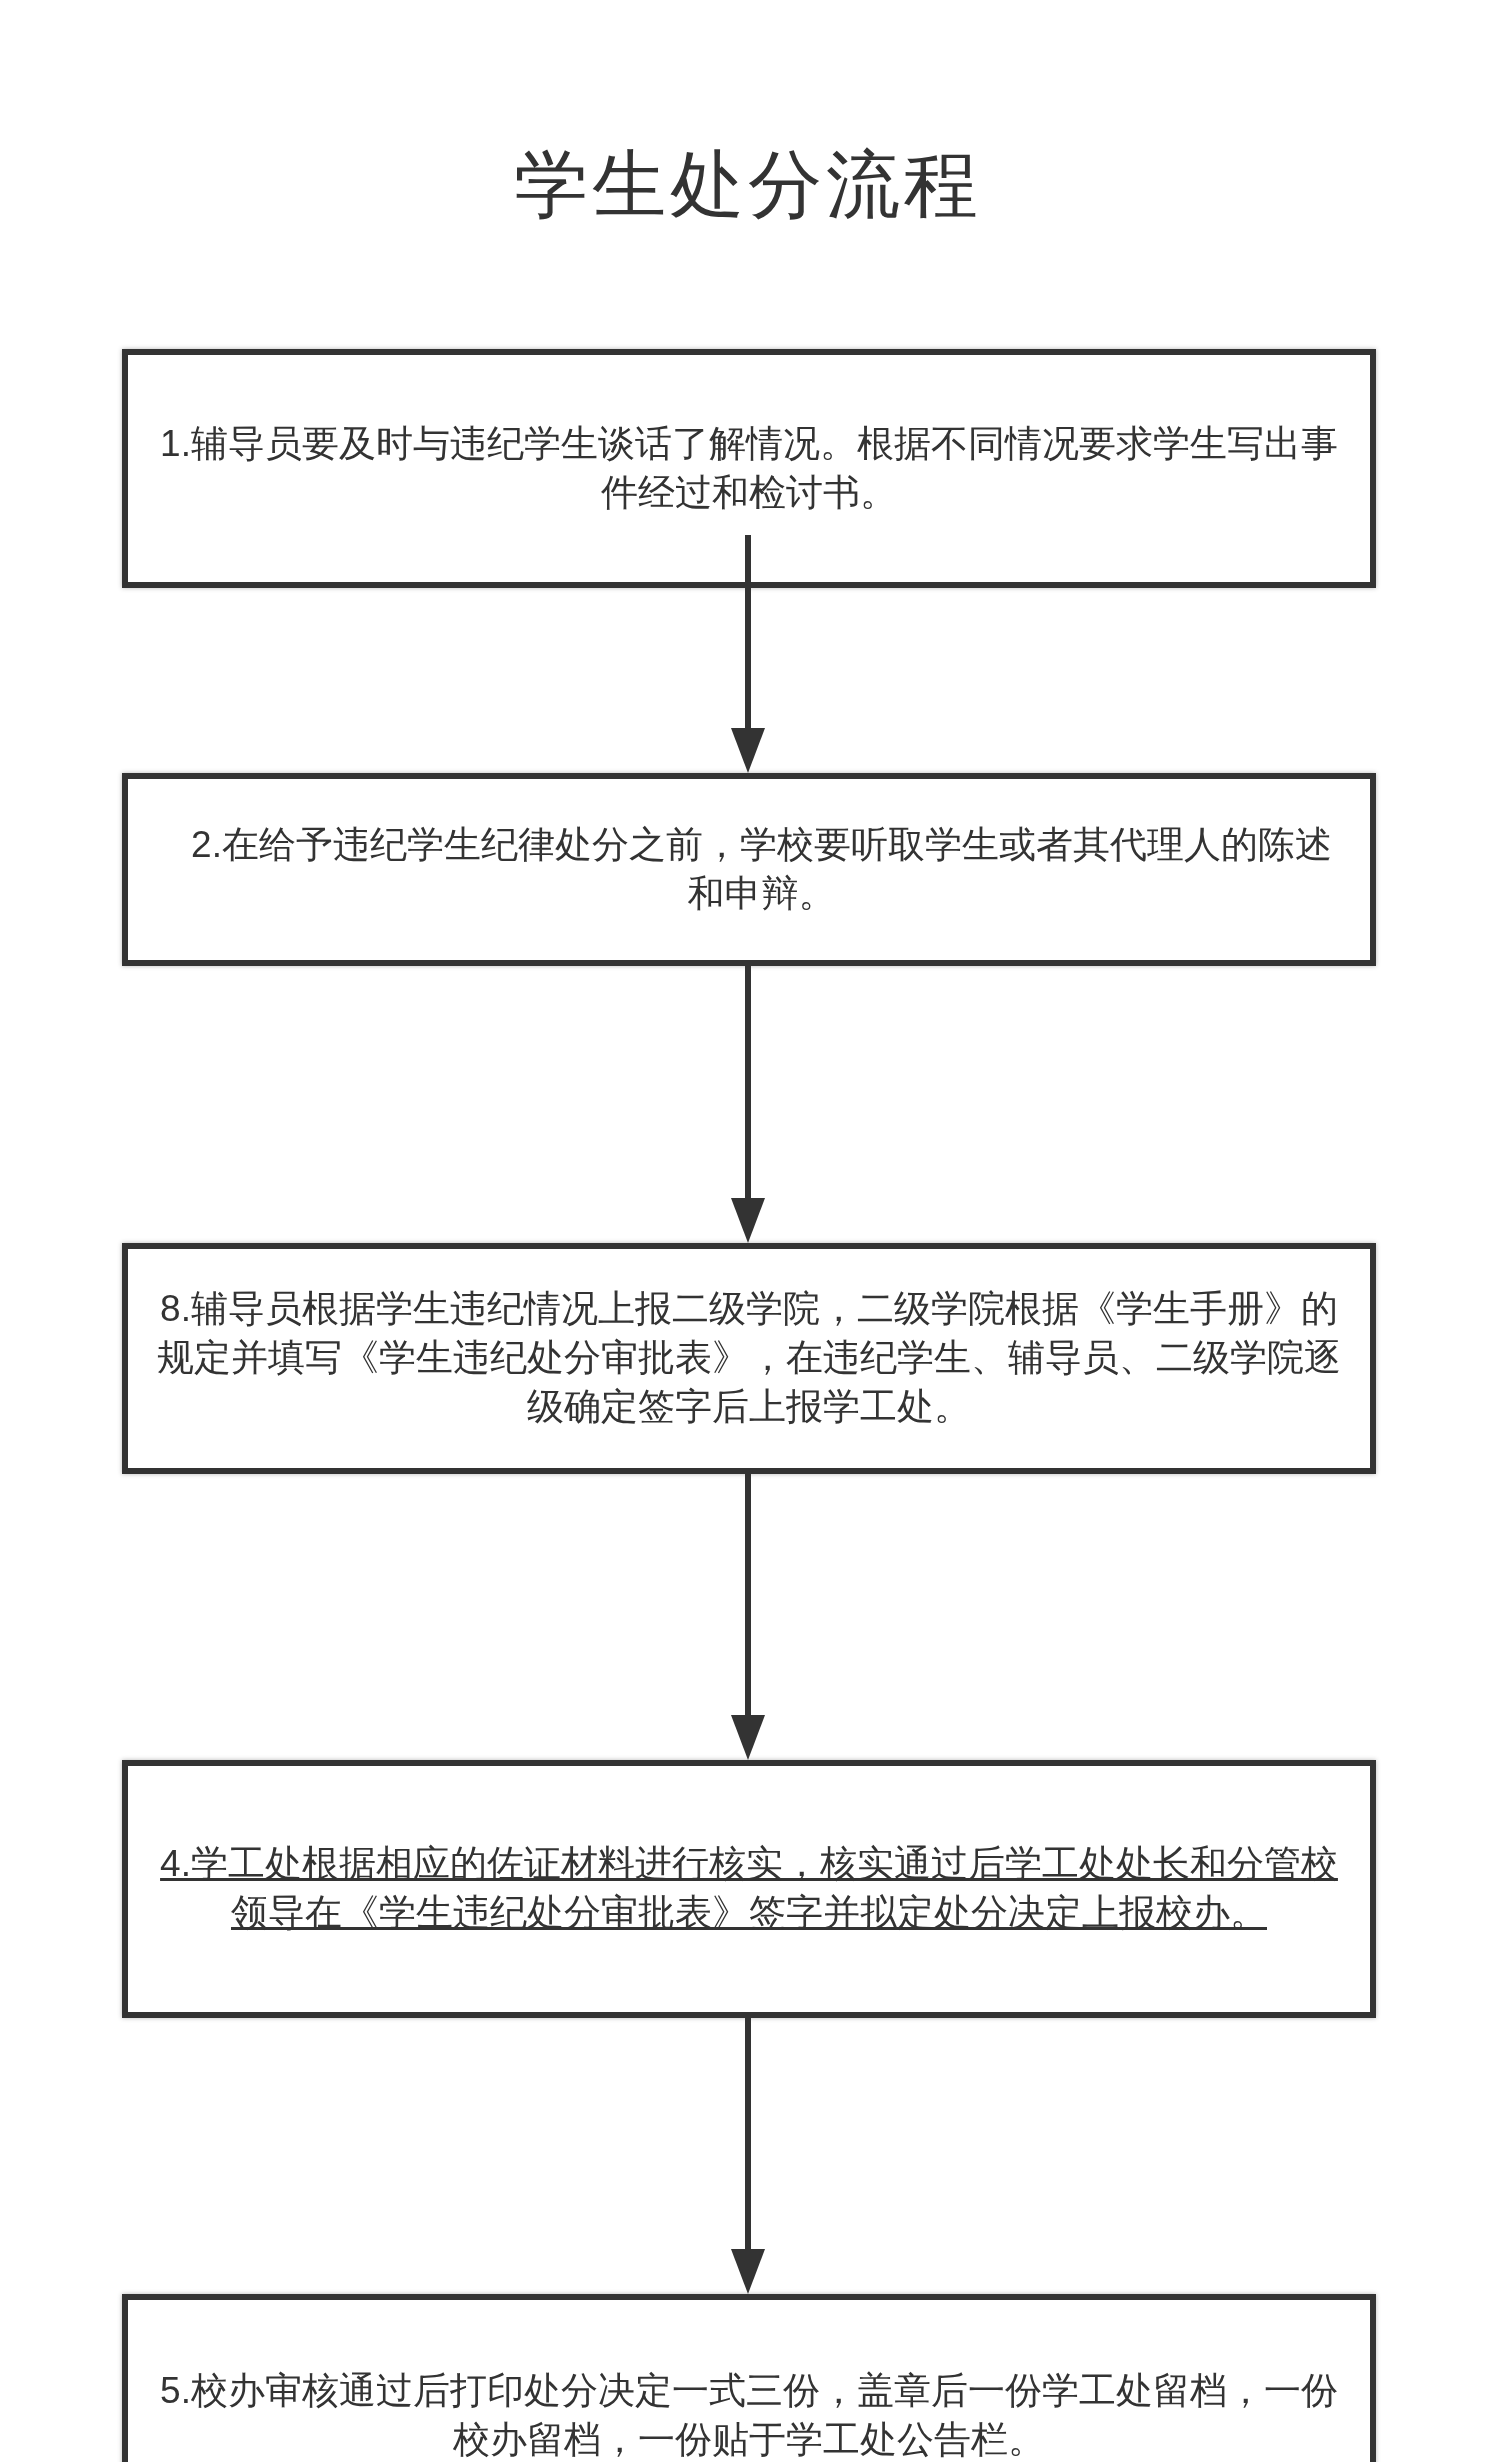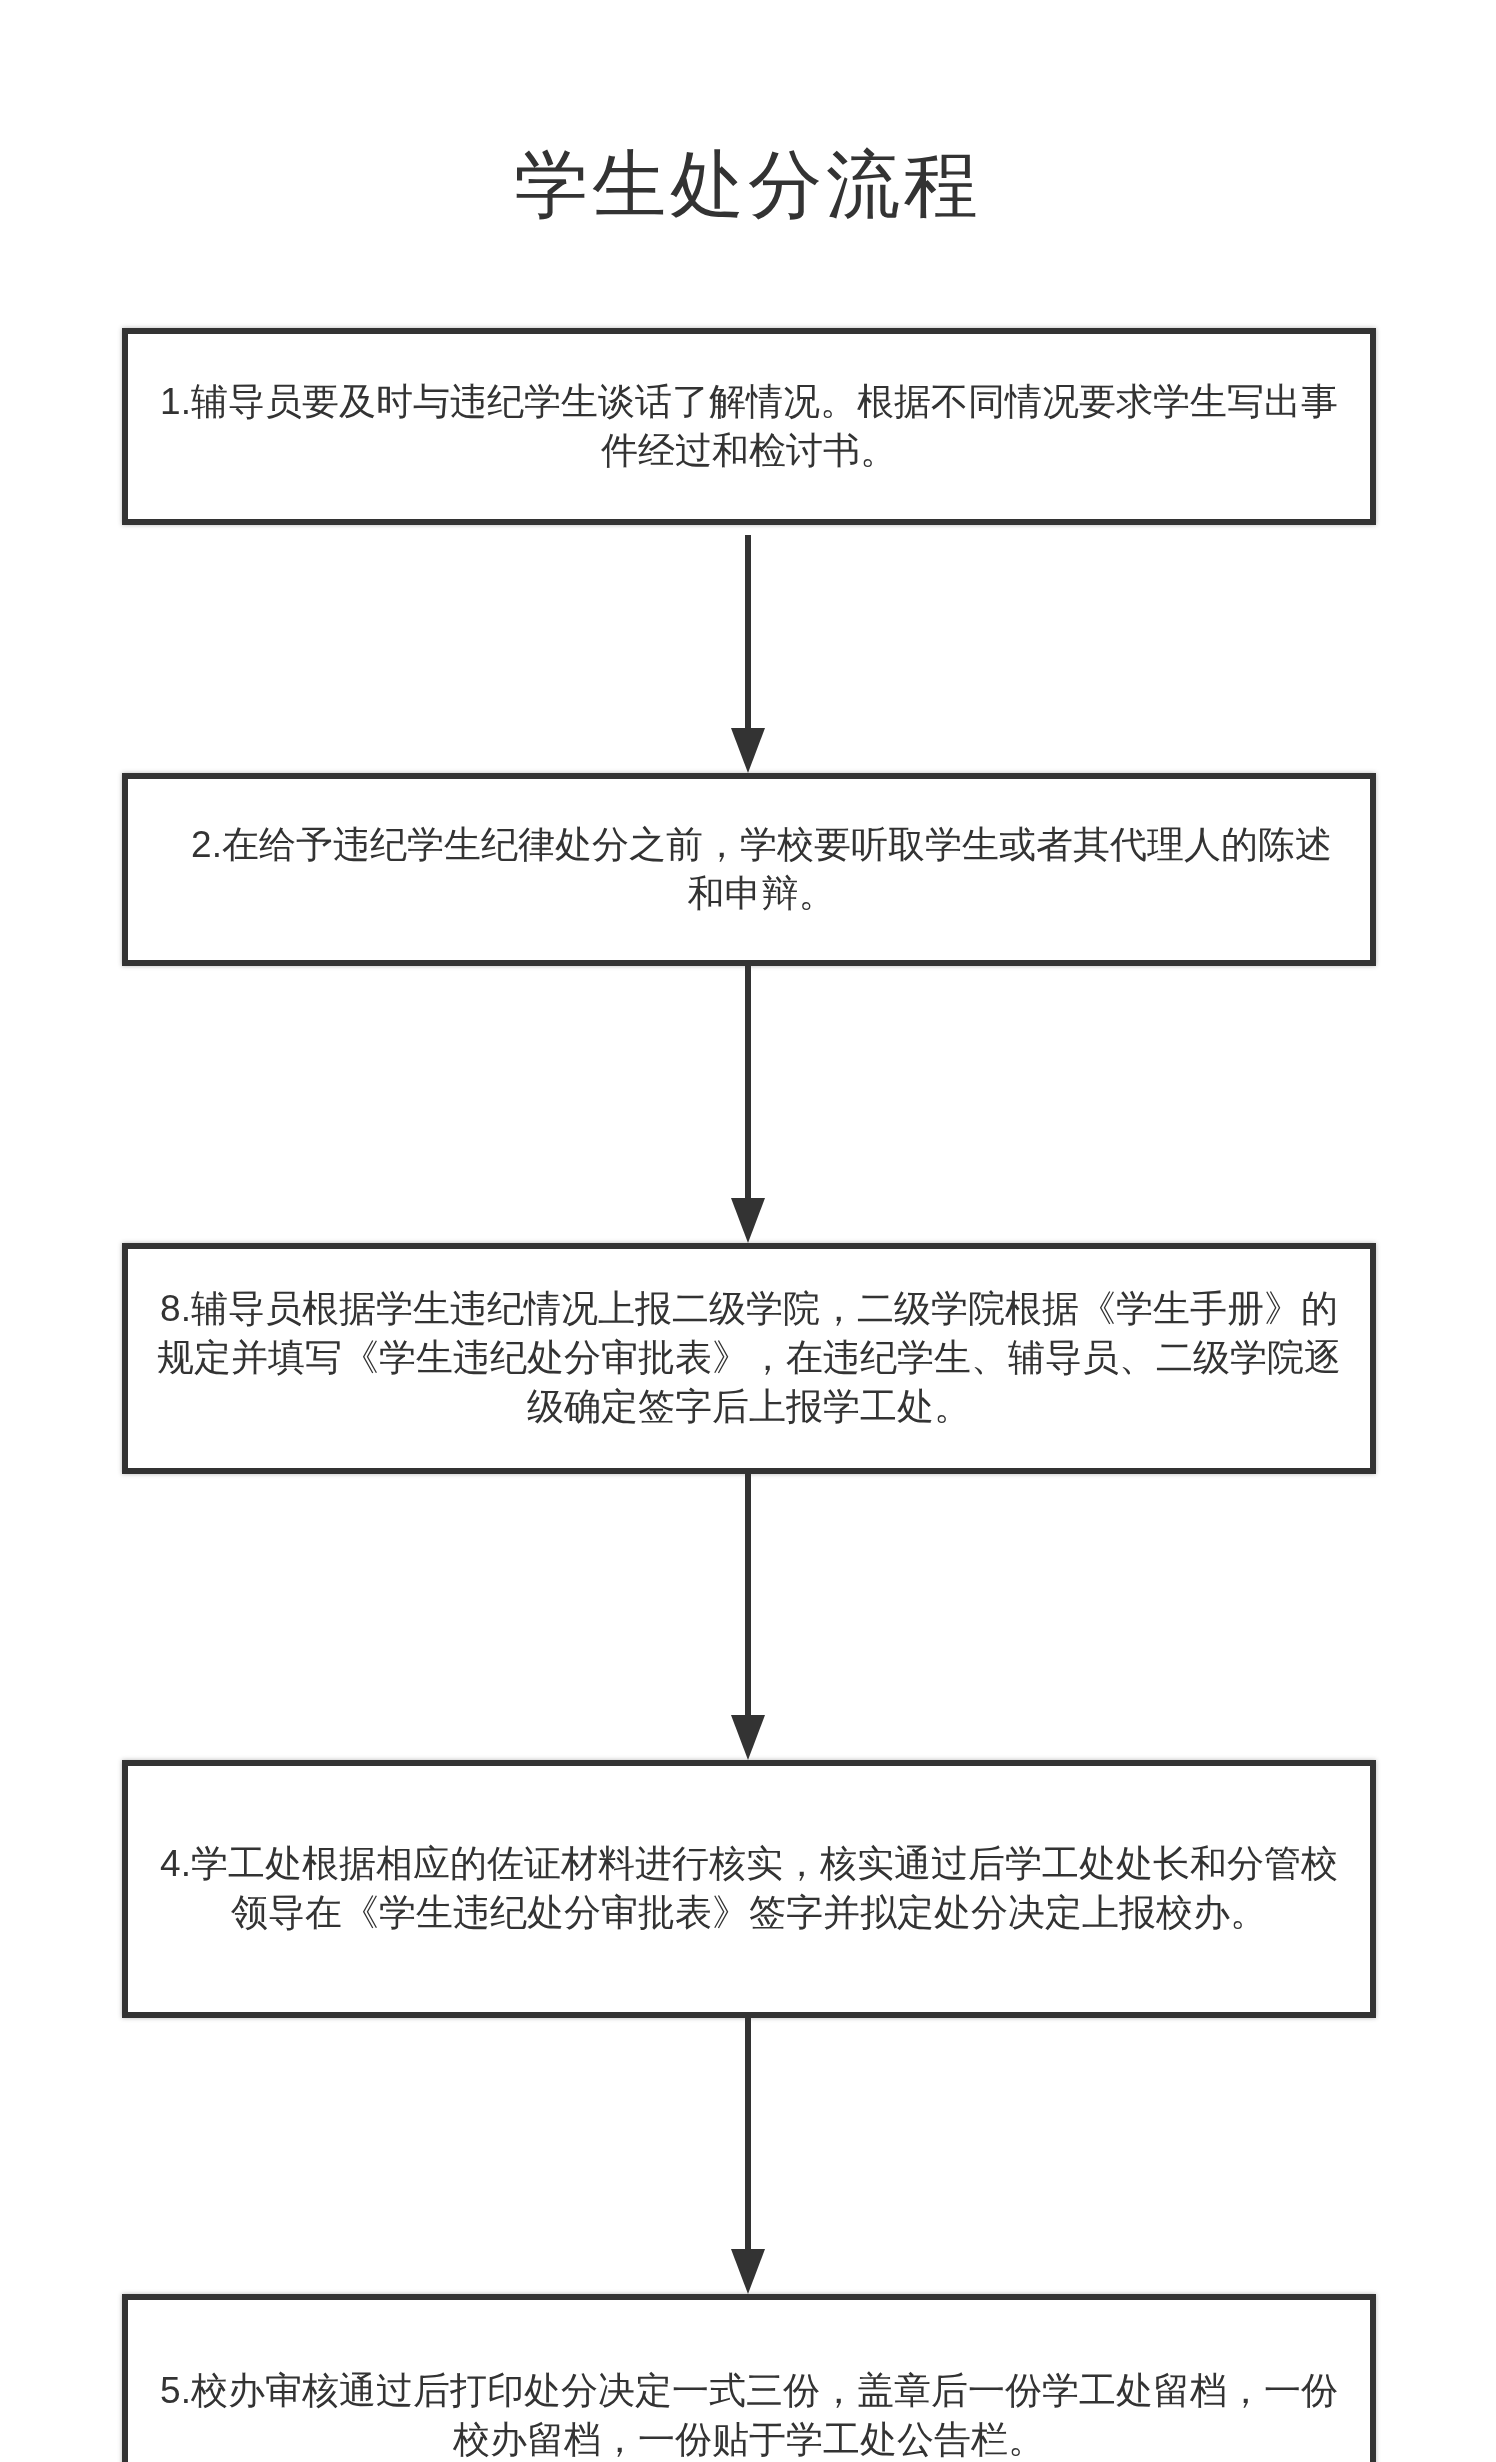--- a/index.html
+++ b/index.html
@@ -75,21 +75,21 @@
     border-top: 45px solid #333333;
   }
 </style>
 </head>
 <body>
 
 <div class="canvas">
 
   <h1 class="flow-title">学生处分流程</h1>
 
-  <div class="step" style="top:328px; height:197px;">
+  <div class="step" style="top:349px; height:239px;">
     <p class="step-text">1.辅导员要及时与违纪学生谈话了解情况。根据不同情况要求学生写出事件经过和检讨书。</p>
   </div>
 
   <div class="arrow" style="top:535px; height:238px;">
     <span class="arrow-shaft"></span>
     <span class="arrow-head"></span>
   </div>
 
   <div class="step" style="top:773px; height:193px;padding-left:25px;">
     <p class="step-text">2.在给予违纪学生纪律处分之前，学校要听取学生或者其代理人的陈述和申辩。</p>
@@ -102,21 +102,21 @@
 
   <div class="step" style="top:1243px; height:231px;">
     <p class="step-text">8.辅导员根据学生违纪情况上报二级学院，二级学院根据《学生手册》的规定并填写《学生违纪处分审批表》，在违纪学生、辅导员、二级学院逐级确定签字后上报学工处。</p>
   </div>
 
   <div class="arrow" style="top:1474px; height:286px;">
     <span class="arrow-shaft"></span>
     <span class="arrow-head"></span>
   </div>
 
-  <div class="step" style="top:1760px; height:258px;">
+  <div class="step" style="top:1760px; height:258px;text-decoration:underline;">
     <p class="step-text">4.学工处根据相应的佐证材料进行核实，核实通过后学工处处长和分管校领导在《学生违纪处分审批表》签字并拟定处分决定上报校办。</p>
   </div>
 
   <div class="arrow" style="top:2018px; height:276px;">
     <span class="arrow-shaft"></span>
     <span class="arrow-head"></span>
   </div>
 
   <div class="step" style="top:2294px; height:244px;">
     <p class="step-text">5.校办审核通过后打印处分决定一式三份，盖章后一份学工处留档，一份校办留档，一份贴于学工处公告栏。</p>

